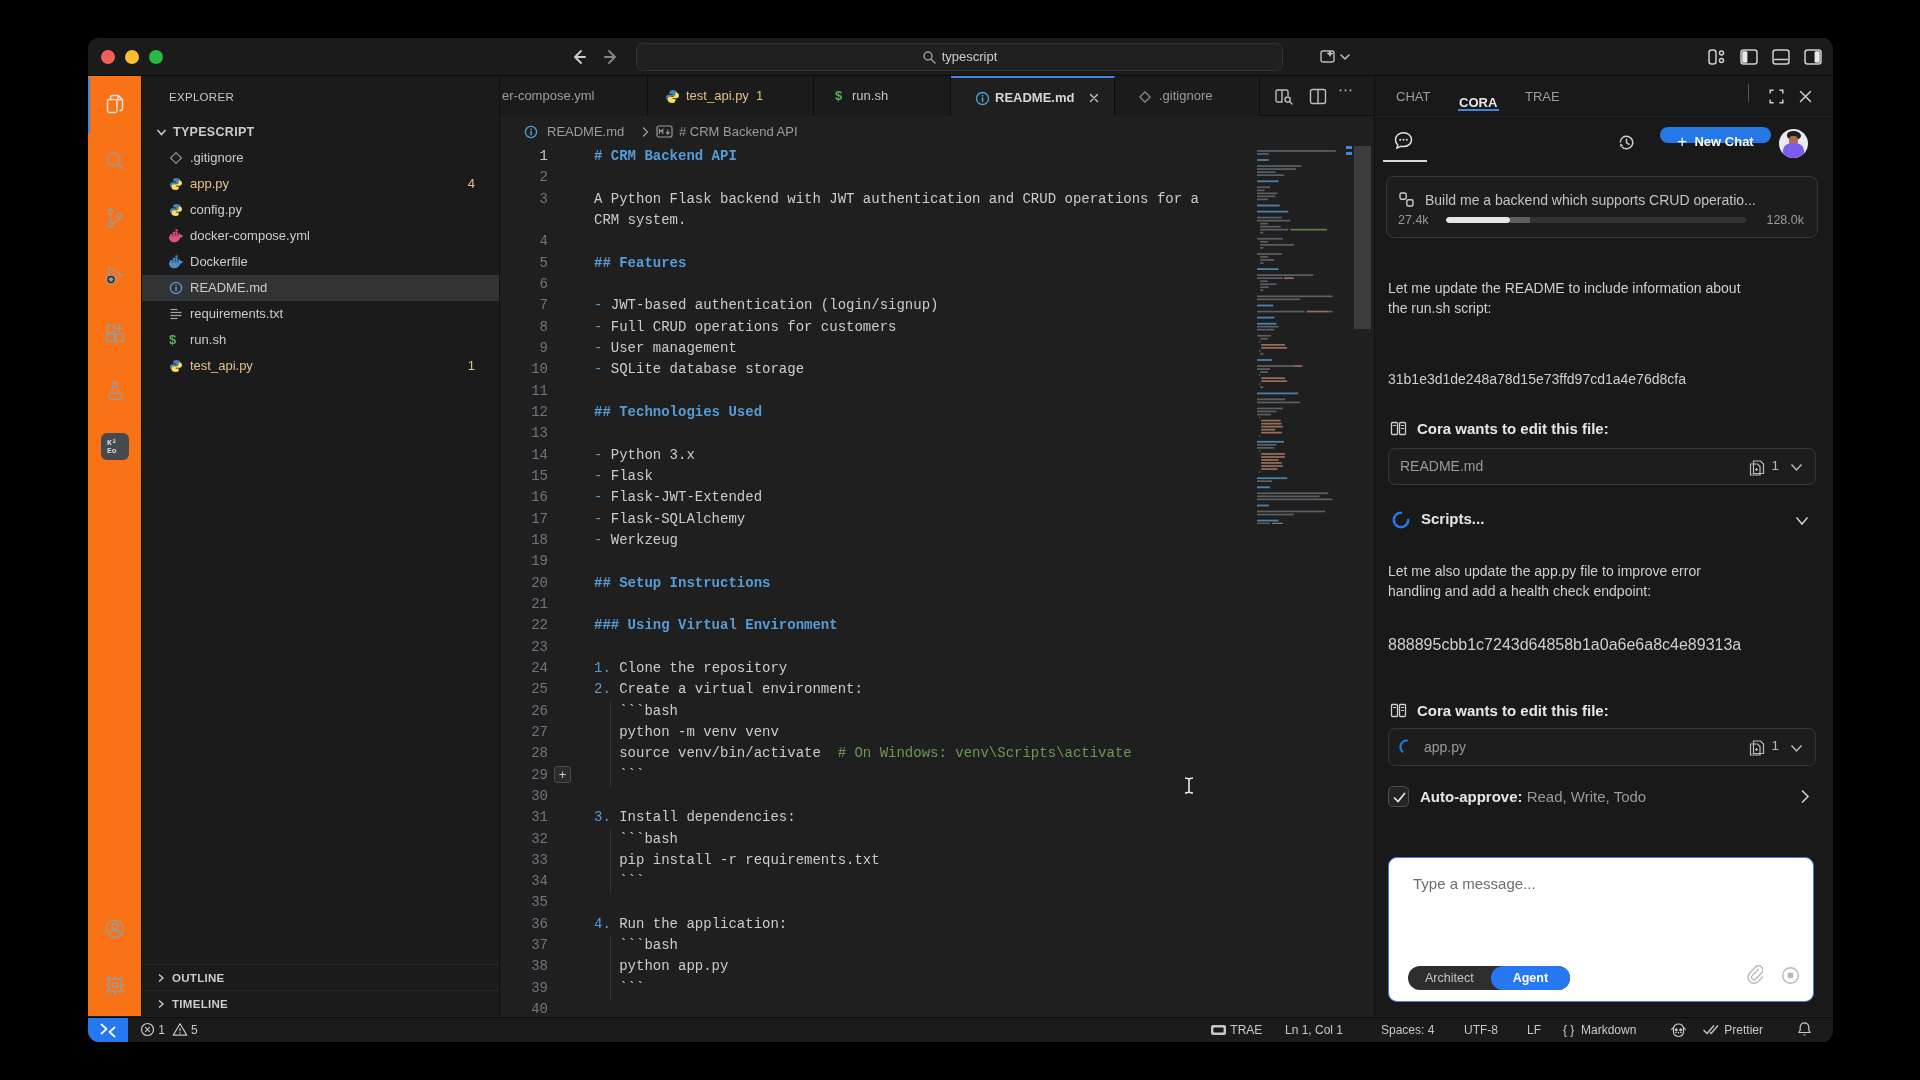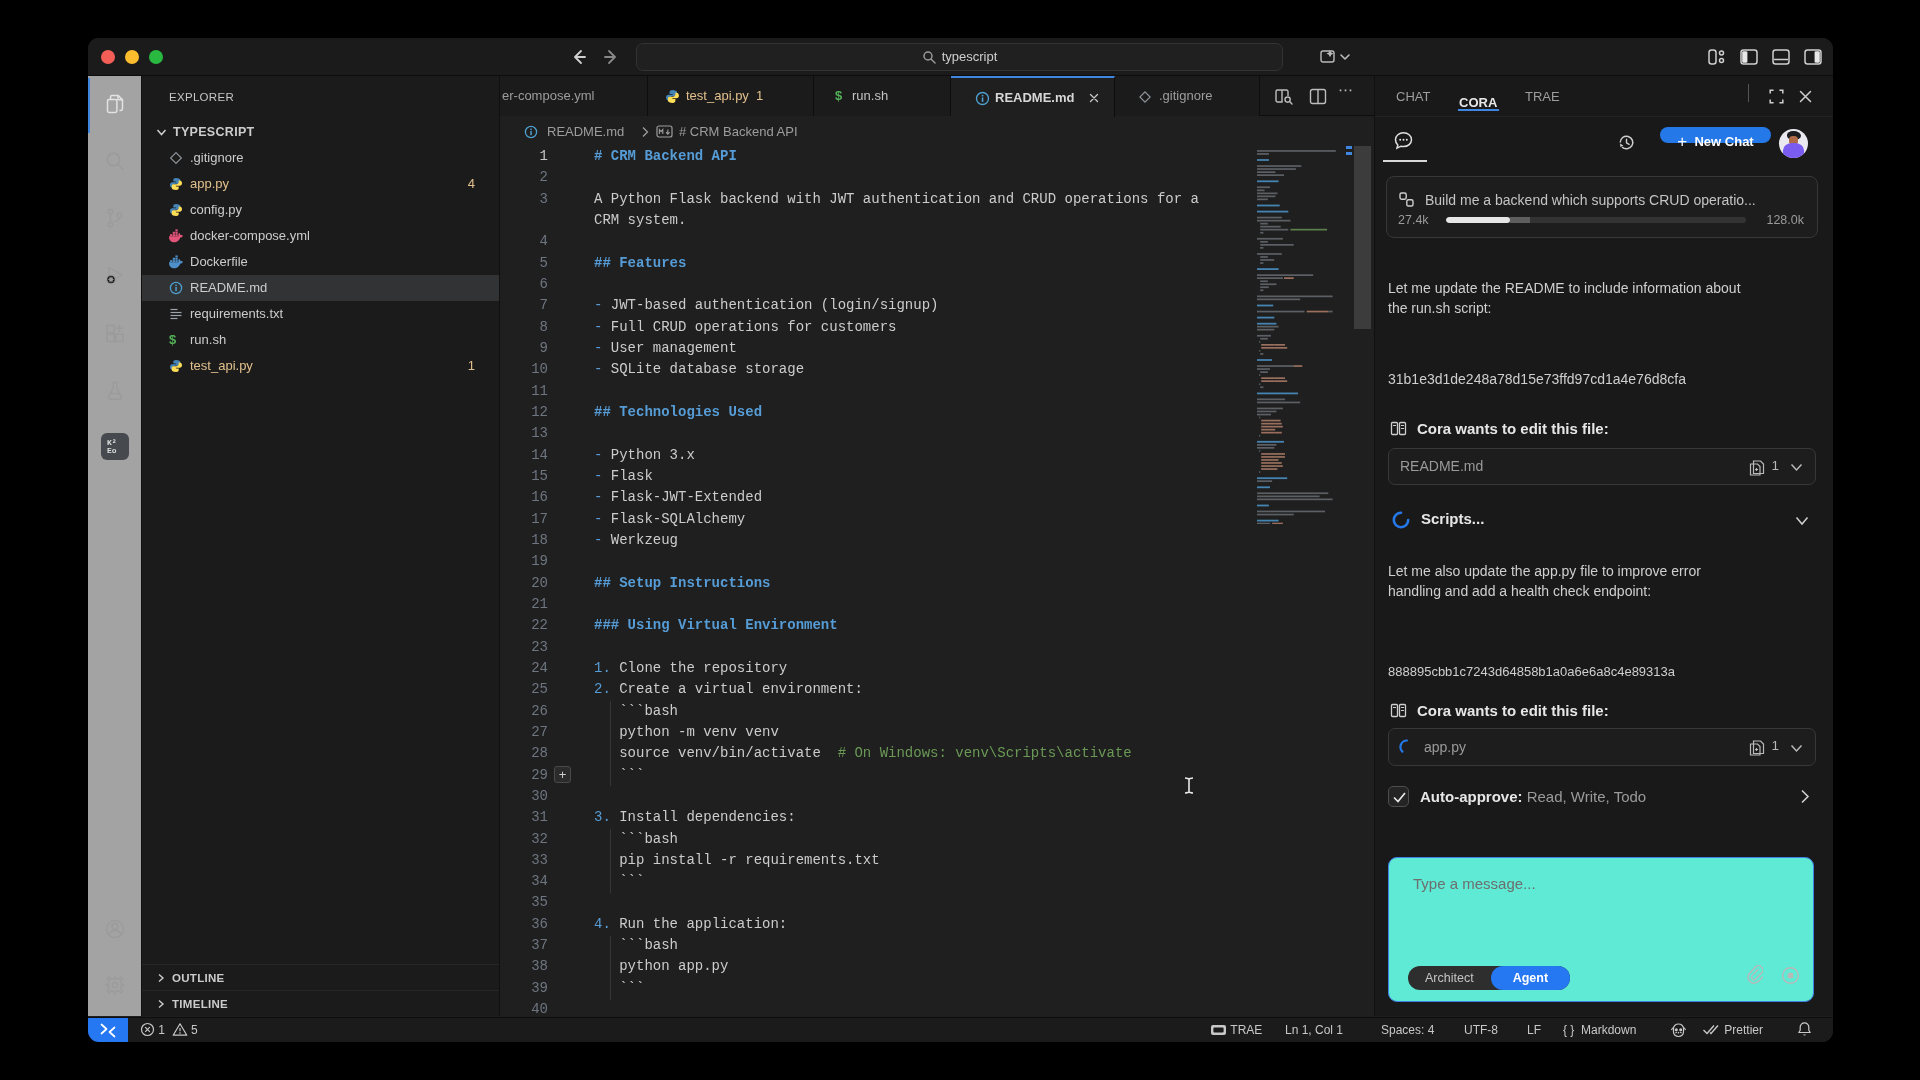--- a/index.html
+++ b/index.html
@@ -12,21 +12,21 @@
   }
   
   #titlebar { position:absolute; left:0; top:0; width:100%; height:38px; background:#1b1b1b; border-bottom:1px solid #0d0d0d; }
   .tl { position:absolute; top:11.5px; width:14px; height:14px; border-radius:50%; }
   #searchbox {
     position:absolute; left:548px; top:5px; width:647px; height:28px;
     background:#202020; border:1px solid #333; border-radius:7px;
     color:#cfcfcf; font-size:13px; text-align:center; line-height:26px;
   }
   
-  #activitybar { position:absolute; left:0; top:38px; width:54px; height:940px; background:#a3a3a3; border-right:1px solid #101010; }
+  #activitybar { position:absolute; left:0; top:38px; width:54px; height:940px; background:#f97316; border-right:1px solid #101010; }
   .abicon { position:absolute; left:15px; width:24px; height:24px; }
   
   #sidebar { position:absolute; left:54px; top:38px; width:358px; height:940px; background:#1b1b1b; border-right:1px solid #101010; font-size:13px; color:#cccccc; }
   .row { position:absolute; left:0; width:100%; height:26px; line-height:26px; white-space:nowrap; }
   .ficon { position:absolute; left:27px; top:6px; width:14px; height:14px; }
   .fname { position:absolute; left:48px; top:0; }
   .badge { position:absolute; right:24px; top:0; color:#e2c08d; }
   
   #editorarea { position:absolute; left:412px; top:38px; width:874px; height:940px; background:#1f1f1f; }
   #tabsbar { position:absolute; left:0; top:0; width:100%; height:40px; background:#1b1b1b; border-bottom:1px solid #0d0d0d; }
@@ -531,21 +531,21 @@
 
     <svg class="abs" style="left:17px;top:435px;" width="18" height="18" viewBox="0 0 18 18">
         <path d="M9 1.8 a7.2 7.2 0 1 0 7.2 7.2" stroke="#2478e8" stroke-width="2.6" fill="none" stroke-linecap="round"></path>
       </svg>
     <div class="abs" style="left:46px;top:434px;font-size:15px;font-weight:bold;color:#e6e6e6;">Scripts...</div>
     <svg class="abs" style="left:420px;top:440px;" width="14" height="10" viewBox="0 0 14 10">
         <path d="M1.5 1.5 L7 8 L12.5 1.5" stroke="#cfcfcf" stroke-width="1.5" fill="none"></path>
       </svg>
 
     <div class="abs" style="left:13px;top:485px;width:424px;font-size:14px;line-height:20px;color:#cfcfcf;">Let me also update the app.py file to improve error<br>handling and add a health check endpoint:</div>
-    <div class="abs" style="left:13px;top:588px;font-size:13px;color:#cfcfcf;">888895cbb1c7243d64858b1a0a6e6a8c4e89313a</div>
+    <div class="abs" style="left:13px;top:560px;font-size:16px;color:#cfcfcf;">888895cbb1c7243d64858b1a0a6e6a8c4e89313a</div>
 
     <svg class="abs" style="left:15px;top:627px;" width="17" height="15" viewBox="0 0 17 15">
         <g stroke="#cfcfcf" stroke-width="1.3" fill="none">
           <rect x="1.5" y="1.5" width="6" height="12" rx="1"></rect>
           <rect x="9.5" y="1.5" width="6" height="12" rx="1"></rect>
           <path d="M3 4.5 h3 M11 4.5 h3 M11 7.5 h3" stroke-width="1.1"></path>
         </g>
       </svg>
     <div class="abs" style="left:42px;top:626px;font-size:15px;font-weight:bold;color:#e6e6e6;">Cora wants to edit this file:</div>
     <div class="abs" style="left:13px;top:652px;width:428px;height:38px;border:1px solid #383838;border-radius:7px;background:#1d1d1d;">
@@ -567,21 +567,21 @@
     </div>
 
     <div class="abs" style="left:13px;top:710px;width:21px;height:21px;border:1px solid #4e4e4e;border-radius:5px;background:#242424;"><svg width="21" height="21" viewBox="0 0 21 21">
           <path d="M5 10.5 L9 14.5 L16 6" stroke="#e8e8e8" stroke-width="1.7" fill="none"></path>
         </svg></div>
     <div class="abs" style="left:45px;top:712px;font-size:15px;color:#e6e6e6;"><b>Auto-approve:</b> <span style="color:#9a9a9a;">Read, Write, Todo</span></div>
     <svg class="abs" style="left:425px;top:713px;" width="10" height="15" viewBox="0 0 10 15">
         <path d="M2 1.5 L8 7.5 L2 13.5" stroke="#cfcfcf" stroke-width="1.6" fill="none"></path>
       </svg>
 
-    <div class="abs" style="left:13px;top:781px;width:426px;height:145px;border:1.5px solid #3e7fe8;border-radius:9px;background:#5eead4;">
+    <div class="abs" style="left:13px;top:781px;width:426px;height:145px;border:1.5px solid #3e7fe8;border-radius:9px;background:#ffffff;">
       <div class="abs" style="left:24px;top:17px;font-size:15px;color:#6e6e6e;">Type a message...</div>
       <div class="abs" style="left:19px;top:108px;height:24px;border-radius:12px;background:#2e2e2e;">
         <span style="display:inline-block;padding:0 17px;font-size:12.5px;color:#c4c4c4;line-height:24px;">Architect</span><span style="display:inline-block;padding:0 22px;font-size:12.5px;color:#fff;font-weight:bold;line-height:24px;background:#2577f2;border-radius:12px;">Agent</span>
       </div>
       <svg class="abs" style="left:356px;top:106px;" width="18" height="20" viewBox="0 0 22 24">
           <path d="M16.5 6 l-7.7 8 a3 3 0 0 0 4.3 4.2 l7.3-7.6 a5.2 5.2 0 0 0-7.5-7.2 l-7.3 7.6 a7.4 7.4 0 0 0 10.6 10.3 l6-6.3" stroke="#b9b9b9" stroke-width="1.7" fill="none"></path>
         </svg>
       <svg class="abs" style="left:392px;top:108px;" width="19" height="19" viewBox="0 0 19 19">
           <circle cx="9.5" cy="9.5" r="7.8" stroke="#b9b9b9" stroke-width="1.4" fill="none"></circle>
           <rect x="6.7" y="6.7" width="5.6" height="5.6" rx="1.2" fill="#b9b9b9"></rect>

